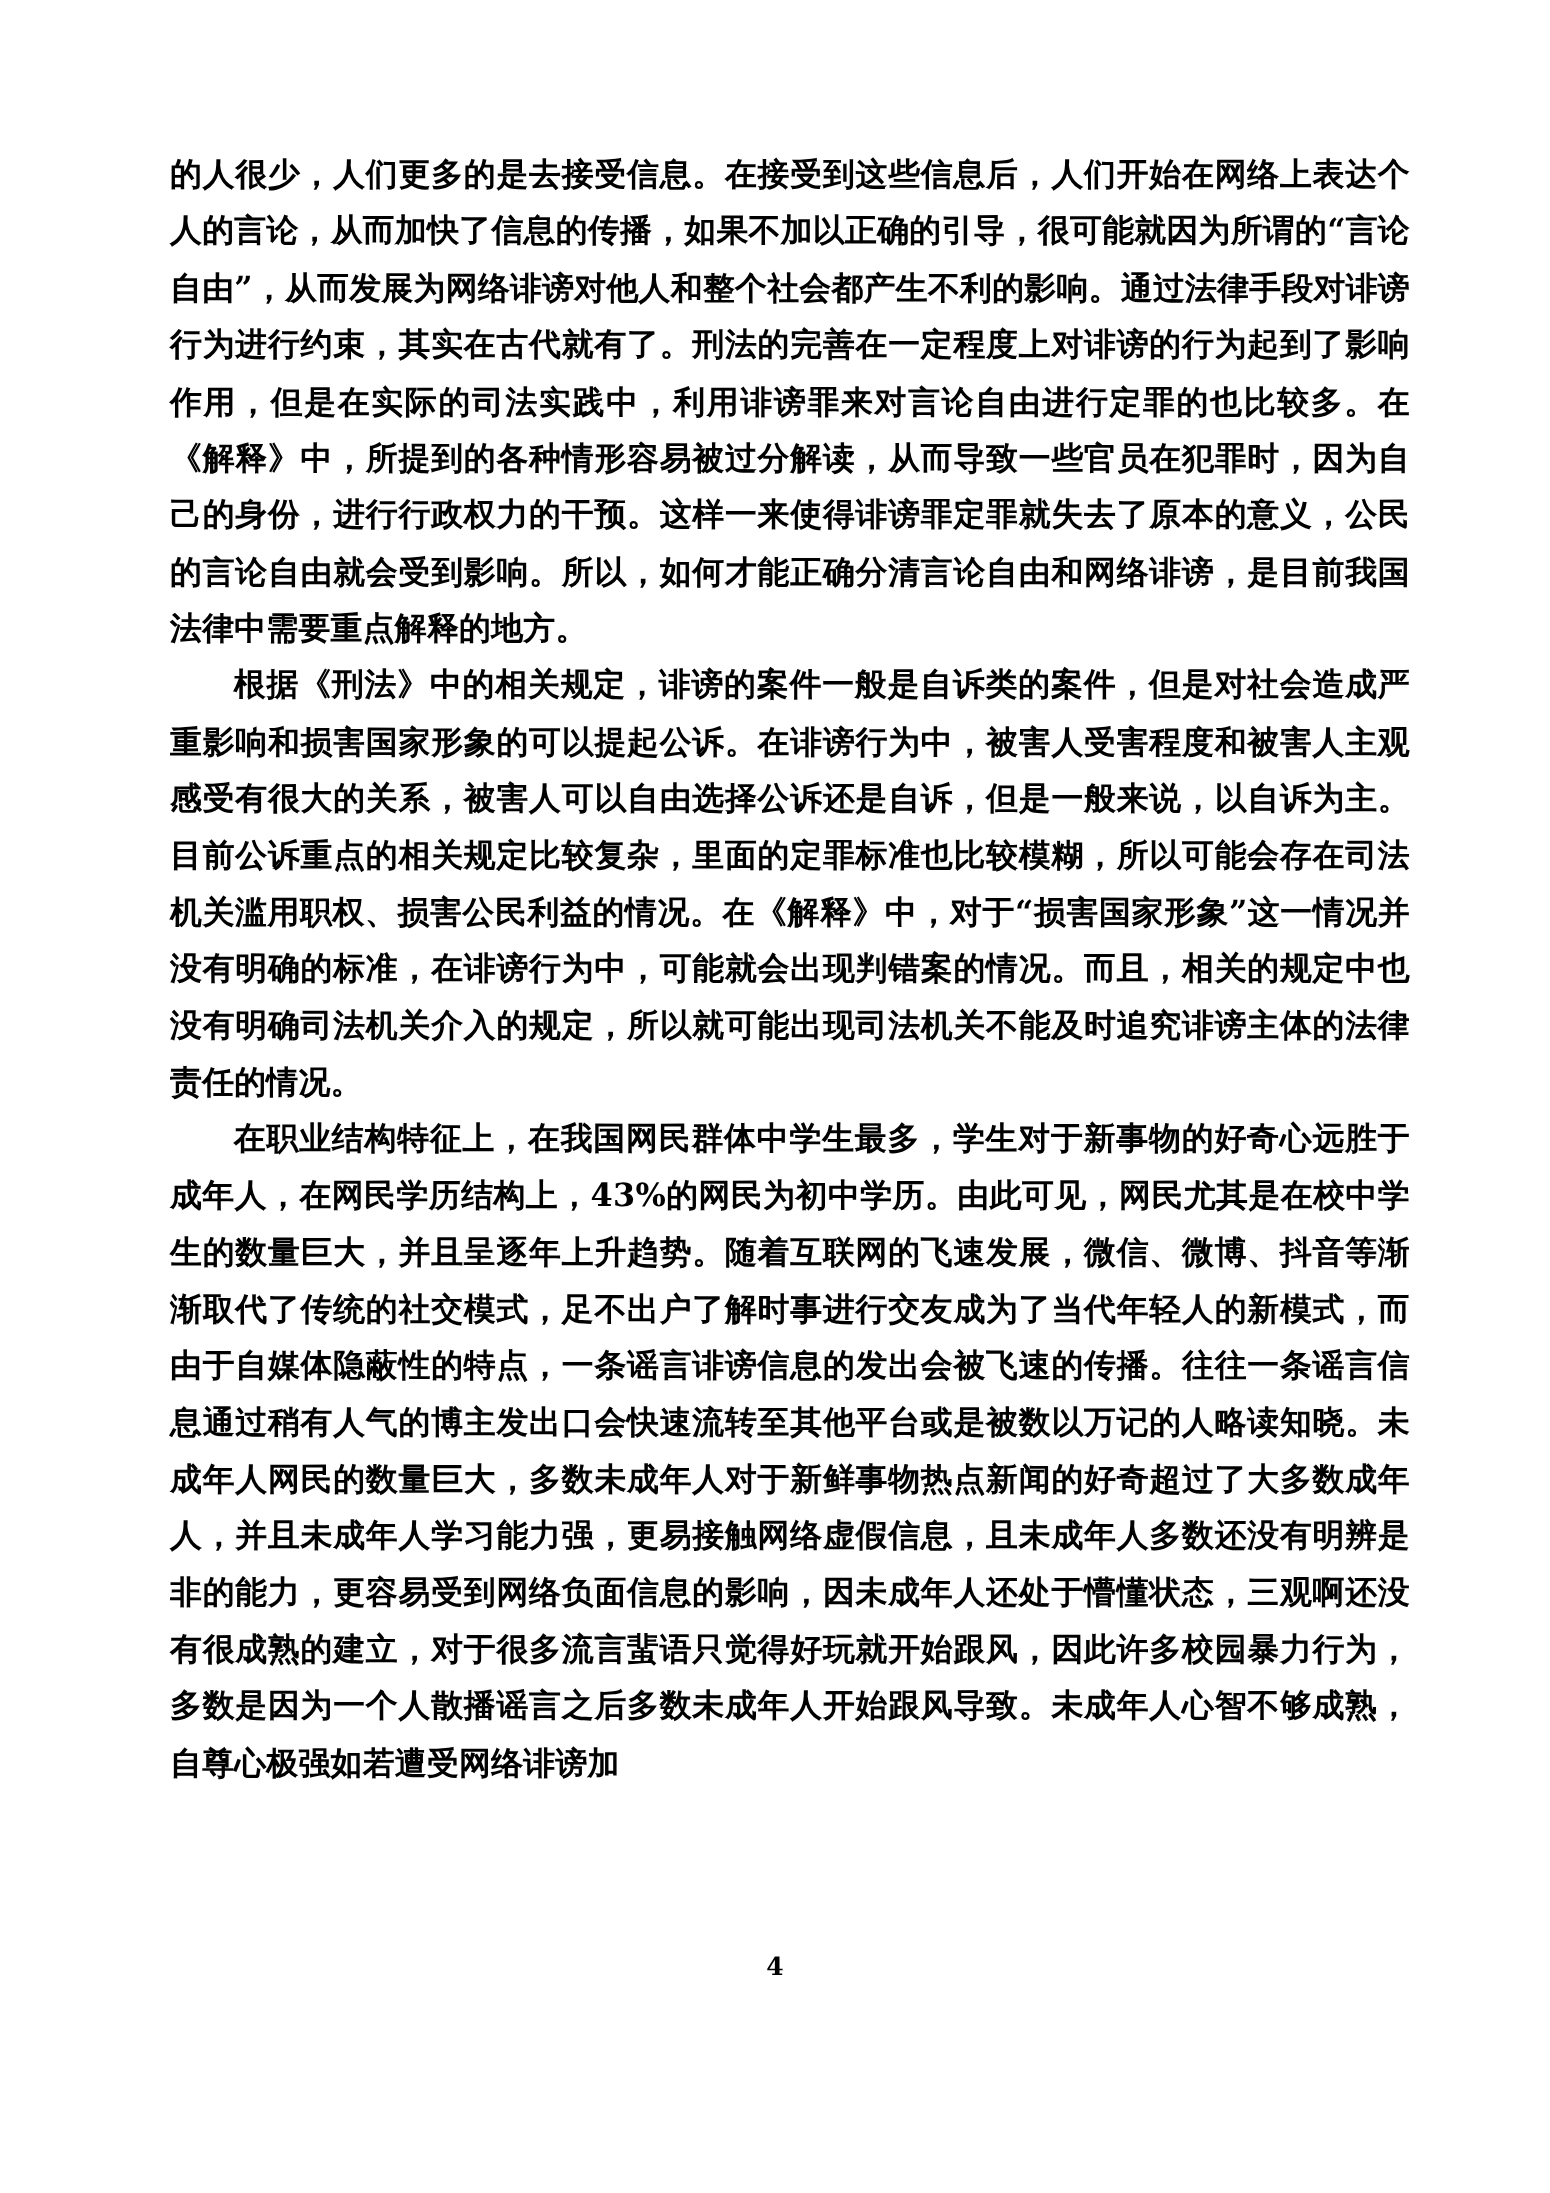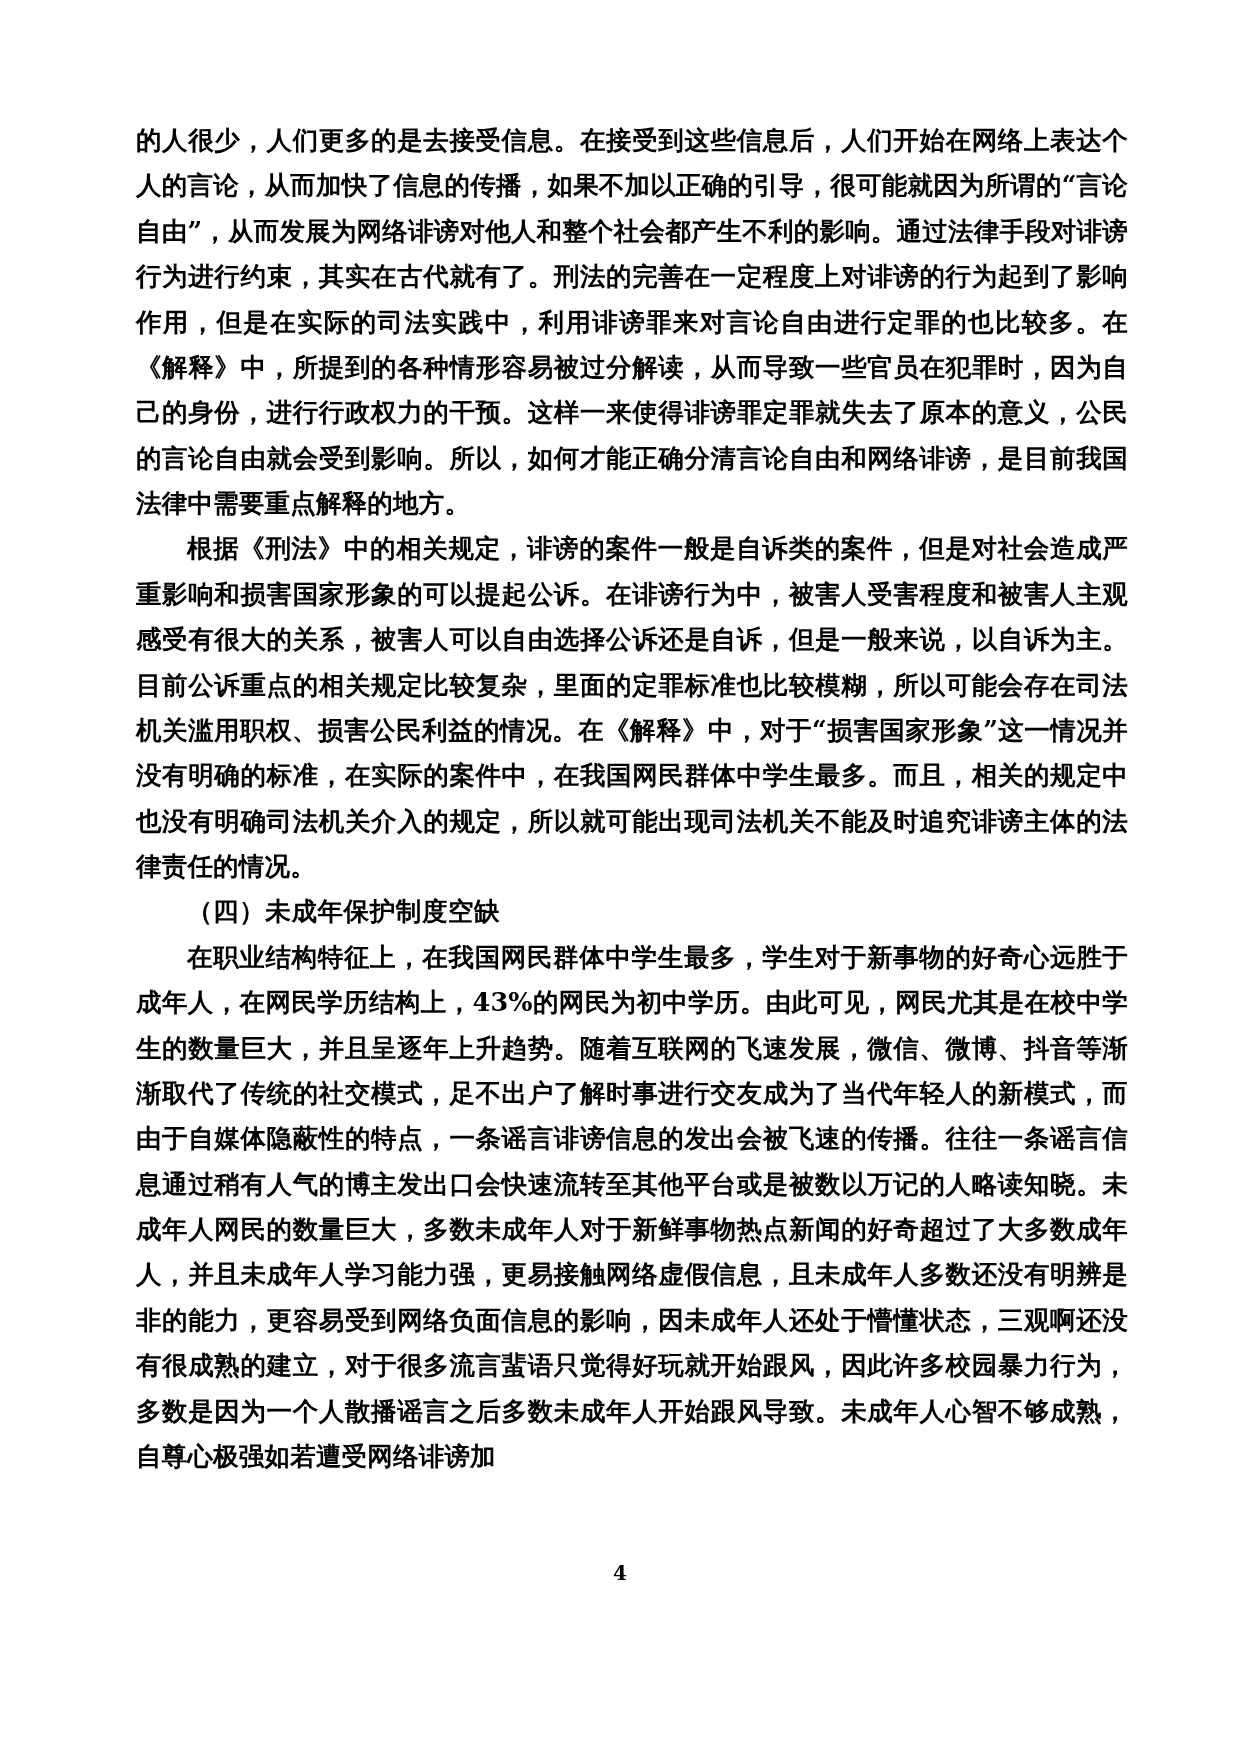--- a/index.html
+++ b/index.html
@@ -49,18 +49,17 @@
     font-weight: 700;
     font-family: "DejaVu Serif", "Liberation Serif", serif;
   }
 </style>
 </head>
 <body>
 
 <div class="page">
   <div class="doc-body">
     <p class="body">的人很少，人们更多的是去接受信息。在接受到这些信息后，人们开始在网络上表达个人的言论，从而加快了信息的传播，如果不加以正确的引导，很可能就因为所谓的“言论自由”，从而发展为网络诽谤对他人和整个社会都产生不利的影响。通过法律手段对诽谤行为进行约束，其实在古代就有了。刑法的完善在一定程度上对诽谤的行为起到了影响作用，但是在实际的司法实践中，利用诽谤罪来对言论自由进行定罪的也比较多。在《解释》中，所提到的各种情形容易被过分解读，从而导致一些官员在犯罪时，因为自己的身份，进行行政权力的干预。这样一来使得诽谤罪定罪就失去了原本的意义，公民的言论自由就会受到影响。所以，如何才能正确分清言论自由和网络诽谤，是目前我国法律中需要重点解释的地方。</p>
-    <p class="indent">根据《刑法》中的相关规定，诽谤的案件一般是自诉类的案件，但是对社会造成严重影响和损害国家形象的可以提起公诉。在诽谤行为中，被害人受害程度和被害人主观感受有很大的关系，被害人可以自由选择公诉还是自诉，但是一般来说，以自诉为主。目前公诉重点的相关规定比较复杂，里面的定罪标准也比较模糊，所以可能会存在司法机关滥用职权、损害公民利益的情况。在《解释》中，对于“损害国家形象”这一情况并没有明确的标准，在实际的案件中，在我国网民群体中学生最多。而且，相关的规定中也没有明确司法机关介入的规定，所以就可能出现司法机关不能及时追究诽谤主体的法律责任的情况。</p>
-    <p class="heading">（四）未成年保护制度空缺</p>
+    <p class="indent">根据《刑法》中的相关规定，诽谤的案件一般是自诉类的案件，但是对社会造成严重影响和损害国家形象的可以提起公诉。在诽谤行为中，被害人受害程度和被害人主观感受有很大的关系，被害人可以自由选择公诉还是自诉，但是一般来说，以自诉为主。目前公诉重点的相关规定比较复杂，里面的定罪标准也比较模糊，所以可能会存在司法机关滥用职权、损害公民利益的情况。在《解释》中，对于“损害国家形象”这一情况并没有明确的标准，在诽谤行为中，可能就会出现判错案的情况。而且，相关的规定中也没有明确司法机关介入的规定，所以就可能出现司法机关不能及时追究诽谤主体的法律责任的情况。</p>
     <p class="indent">在职业结构特征上，在我国网民群体中学生最多，学生对于新事物的好奇心远胜于成年人，在网民学历结构上，43%的网民为初中学历。由此可见，网民尤其是在校中学生的数量巨大，并且呈逐年上升趋势。随着互联网的飞速发展，微信、微博、抖音等渐渐取代了传统的社交模式，足不出户了解时事进行交友成为了当代年轻人的新模式，而由于自媒体隐蔽性的特点，一条谣言诽谤信息的发出会被飞速的传播。往往一条谣言信息通过稍有人气的博主发出口会快速流转至其他平台或是被数以万记的人略读知晓。未成年人网民的数量巨大，多数未成年人对于新鲜事物热点新闻的好奇超过了大多数成年人，并且未成年人学习能力强，更易接触网络虚假信息，且未成年人多数还没有明辨是非的能力，更容易受到网络负面信息的影响，因未成年人还处于懵懂状态，三观啊还没有很成熟的建立，对于很多流言蜚语只觉得好玩就开始跟风，因此许多校园暴力行为，多数是因为一个人散播谣言之后多数未成年人开始跟风导致。未成年人心智不够成熟，自尊心极强如若遭受网络诽谤加</p>
   </div>
   <div class="page-number">4</div>
 </div>
 
 </body></html>

